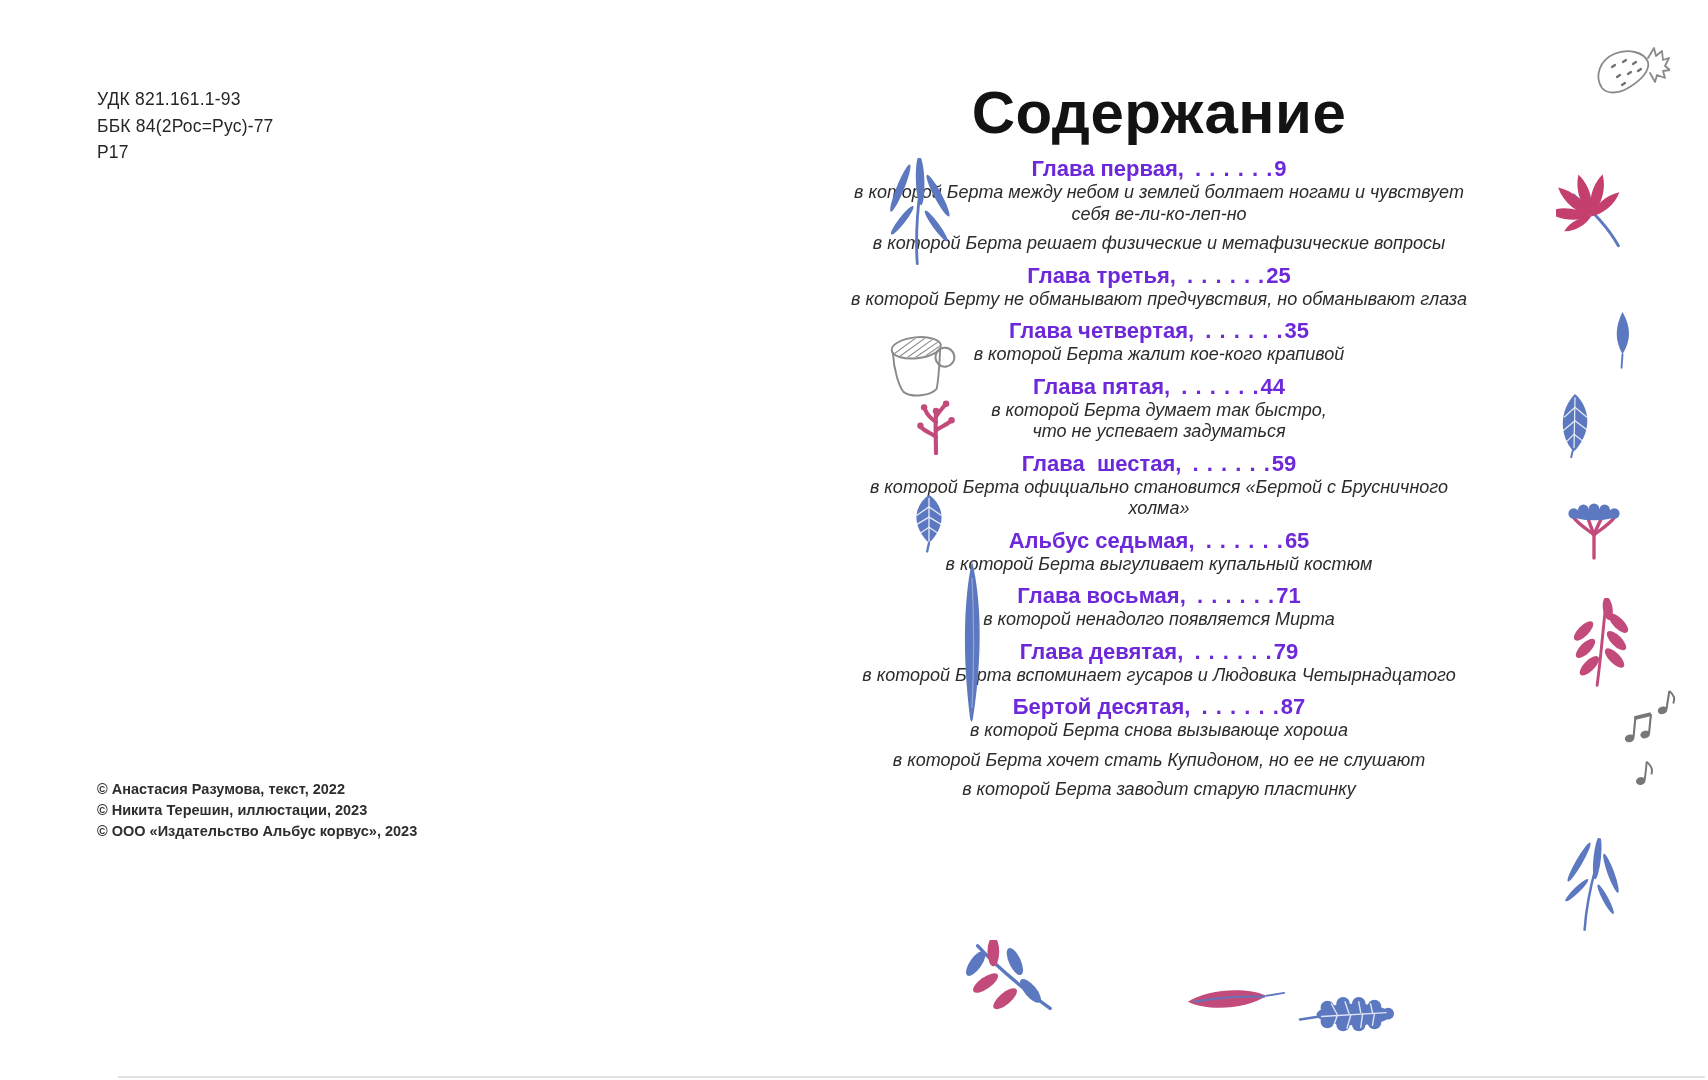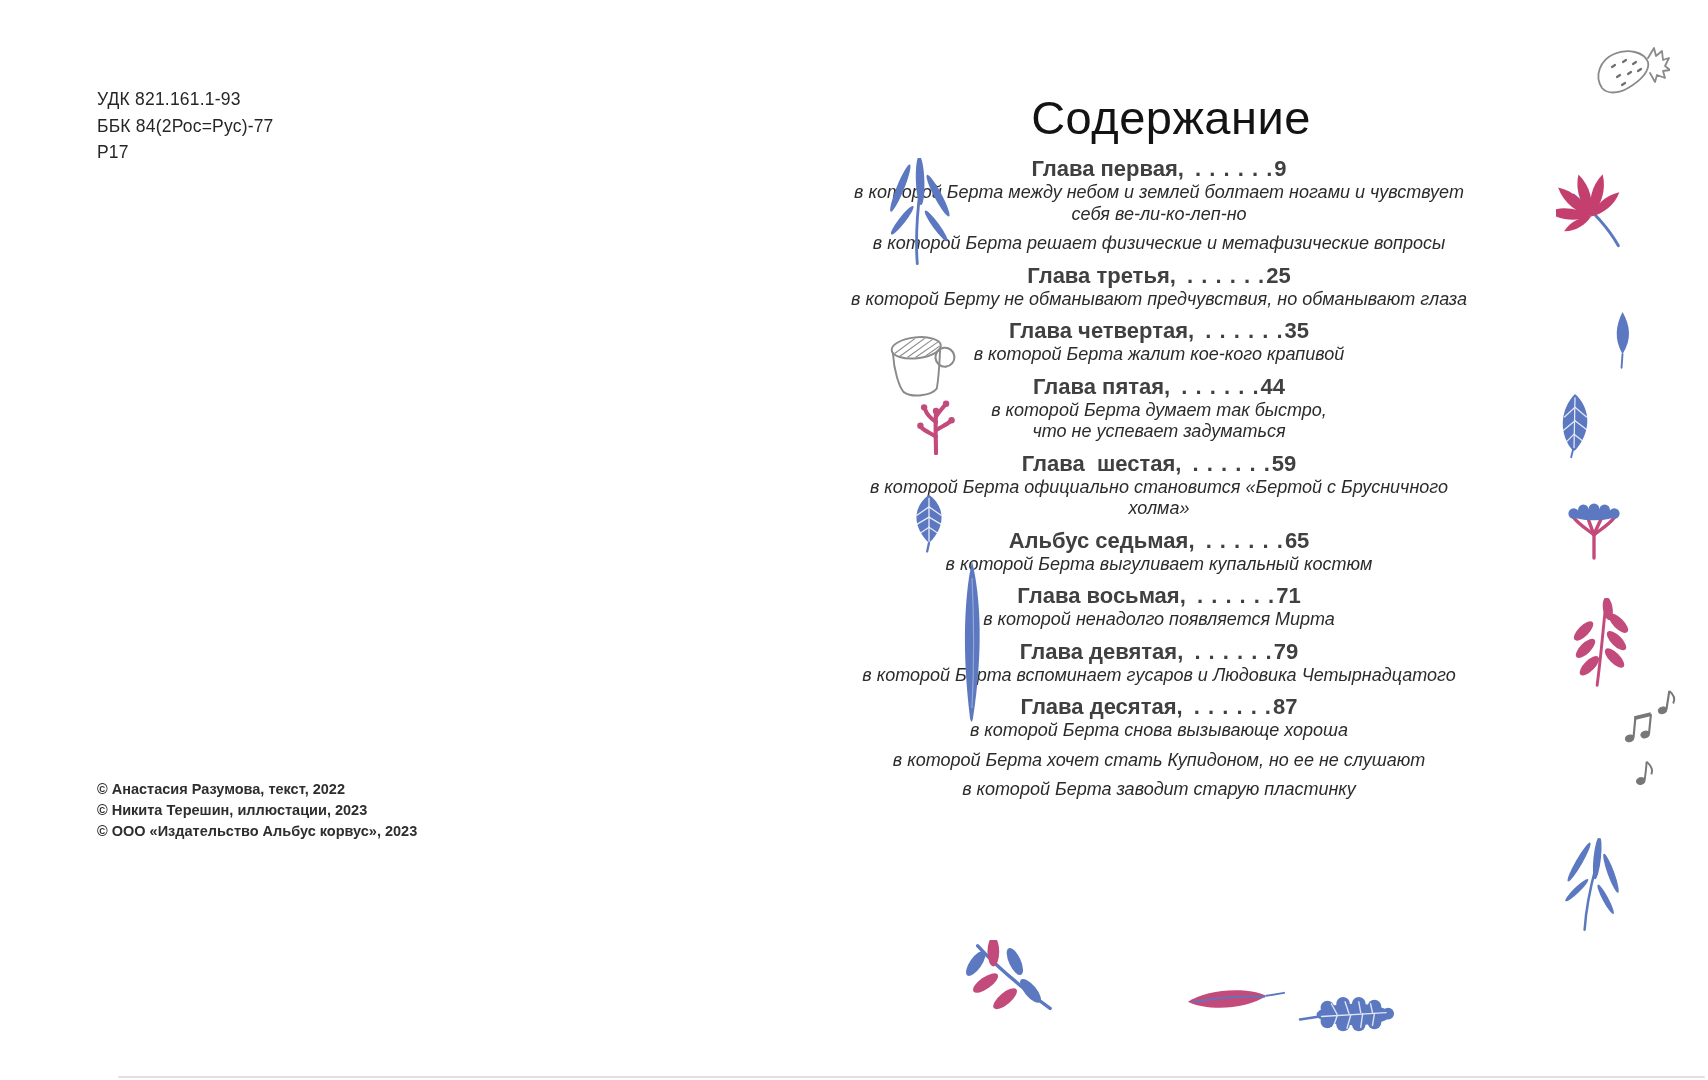--- a/index.html
+++ b/index.html
@@ -6,25 +6,25 @@
   .canvas{
     position:relative;width:1708px;height:1080px;background:#ffffff;
     overflow:hidden;font-family:"Liberation Sans",sans-serif;color:#1d1d1d;padding-left:7px;
   }
   
   .bib-block{position:absolute;left:97px;top:86px;font-size:17.5px;line-height:26.5px;
     color:#262626;letter-spacing:.2px;}
   .copyright-block{position:absolute;left:97px;top:779px;font-size:14.5px;line-height:21px;
     color:#2e2e2e;font-weight:bold;}
   
-  .contents-title{position:absolute;left:849px;top:78px;width:620px;margin:12px;
-    text-align:center;font-size:47px;font-weight:400;color:#131313;letter-spacing:.5px;}
+  .contents-title{position:absolute;left:849px;top:78px;width:620px;margin:0;
+    text-align:center;font-size:60px;font-weight:700;color:#131313;letter-spacing:.5px;}
   .toc{position:absolute;left:849px;top:156px;width:620px;text-align:center;}
   .chapter{margin:0 0 8px 0;}
-  .ch-head{font-size:22px;font-weight:bold;line-height:26px;color:#404040;}
+  .ch-head{font-size:22px;font-weight:bold;line-height:26px;color:#6d28d9;}
   .ch-dots{margin:0 1px 0 5px;letter-spacing:1px;}
   .ch-sub{font-size:18px;font-style:italic;line-height:21.5px;color:#2b2b2b;
     white-space:pre-line;}
   
   .deco{position:absolute;pointer-events:none;}
   .deco svg{display:block;width:100%;height:auto;}
   .page-edge{position:absolute;left:118px;right:10px;bottom:2px;height:2px;
     background:#d6d6d6;opacity:.75;border-radius:2px;}
 </style>
 </head>
@@ -87,21 +87,21 @@
     <div class="ch-head"><span class="ch-title">Глава восьмая,</span> <span class="ch-dots">. . . . . .</span><span class="ch-page">71</span></div>
     <div class="ch-sub">в которой ненадолго появляется Мирта</div>
   </div>
 
   <div class="chapter">
     <div class="ch-head"><span class="ch-title">Глава девятая,</span> <span class="ch-dots">. . . . . .</span><span class="ch-page">79</span></div>
     <div class="ch-sub">в которой Берта вспоминает гусаров и Людовика Четырнадцатого</div>
   </div>
 
   <div class="chapter">
-    <div class="ch-head"><span class="ch-title">Глава десятая,</span> <span class="ch-dots">. . . . . .</span><span class="ch-page">87</span></div>
+    <div class="ch-head"><span class="ch-title">Бертой десятая,</span> <span class="ch-dots">. . . . . .</span><span class="ch-page">87</span></div>
     <div class="ch-sub">в которой Берта снова вызывающе хороша</div>
   </div>
 
   <div class="chapter">
     <div class="ch-sub">в которой Берта хочет стать Купидоном, но ее не слушают</div>
   </div>
 
   <div class="chapter">
     <div class="ch-sub">в которой Берта заводит старую пластинку</div>
   </div>

